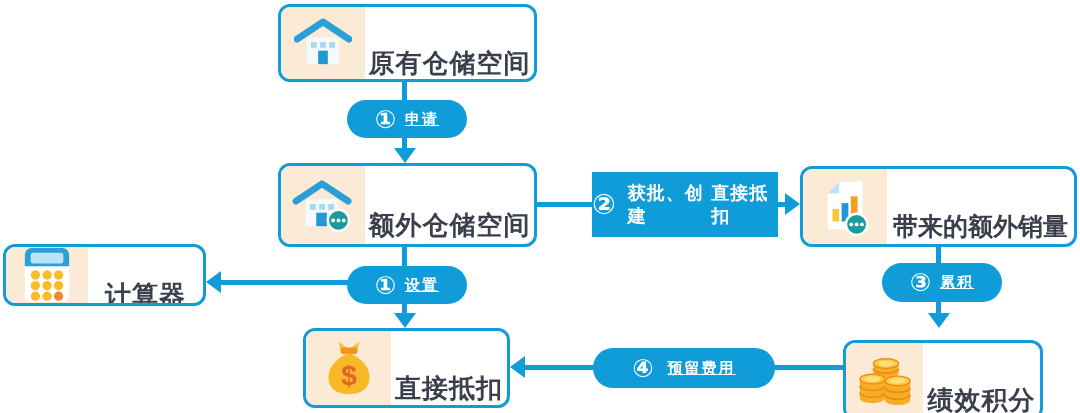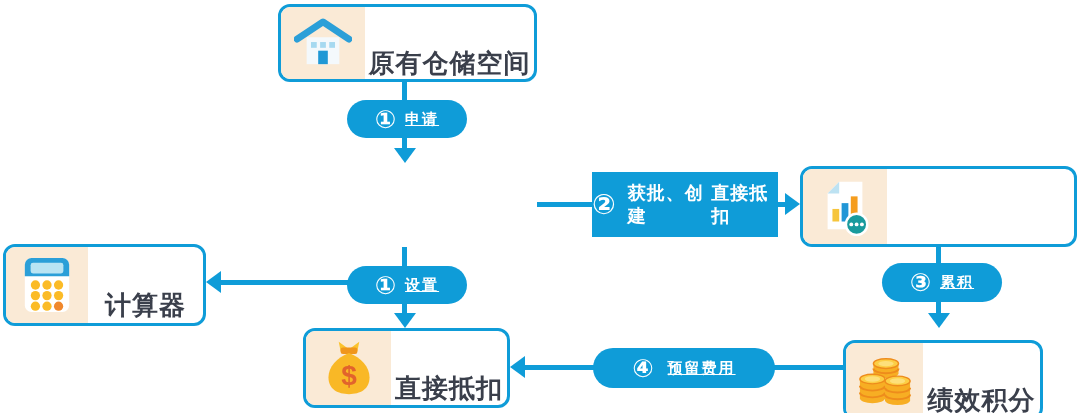--- a/index.html
+++ b/index.html
@@ -66,35 +66,53 @@
         <rect x="17.5" y="25" width="6" height="6" fill="var(--window)"></rect>
         <rect x="27" y="25" width="6" height="6" fill="var(--window)"></rect>
         <rect x="36.5" y="25" width="6" height="6" fill="var(--window)"></rect>
         <rect x="25" y="34" width="10" height="14" fill="#1F98D5"></rect>
         <polyline points="3,22 30,4 57,22" fill="none" stroke="var(--roof)" stroke-width="7" stroke-linecap="round" stroke-linejoin="round"></polyline>
       </svg>
     </div>
     <div class="label-cell">原有仓储空间</div>
   </div>
 
+  <div class="node" style="left:278px;top:163px;width:259px;height:84px">
+    <div class="icon-cell" style="width:84px">
+      <svg width="62" height="54" viewBox="0 0 62 56">
+        <rect x="13" y="22" width="34" height="28" fill="#F4F9FC"></rect>
+        <rect x="17.5" y="27" width="6" height="6" fill="var(--window)"></rect>
+        <rect x="27" y="27" width="6" height="6" fill="var(--window)"></rect>
+        <rect x="36.5" y="27" width="6" height="6" fill="var(--window)"></rect>
+        <rect x="24" y="36" width="11" height="14" fill="#1F98D5"></rect>
+        <polyline points="3,24 30,6 57,24" fill="none" stroke="var(--roof)" stroke-width="7" stroke-linecap="round" stroke-linejoin="round"></polyline>
+        <circle cx="47" cy="44" r="11" fill="var(--teal)" stroke="#FFFFFF" stroke-width="2.5"></circle>
+        <circle cx="41.5" cy="44" r="2" fill="#fff"></circle>
+          <circle cx="47" cy="44" r="2" fill="#fff"></circle>
+          <circle cx="52.5" cy="44" r="2" fill="#fff"></circle>
+      </svg>
+    </div>
+    <div class="label-cell">额外仓储空间</div>
+  </div>
 
   <div class="node" style="left:800px;top:166px;width:277px;height:81px">
     <div class="icon-cell" style="width:84px">
       <svg width="58" height="58" viewBox="0 0 60 58">
         <polygon points="24,3 48,3 48,52 12,52 12,15" fill="#FFFFFF"></polygon>
         <polygon points="12,15 24,3 24,15" fill="#BDE2F2"></polygon>
         <rect x="17" y="31" width="7" height="13" fill="var(--bar-yellow)"></rect>
         <rect x="26.5" y="25" width="7" height="19" fill="var(--bar-blue)"></rect>
         <rect x="36" y="18" width="7" height="26" fill="var(--bar-orange)"></rect>
         <circle cx="42" cy="47" r="11" fill="var(--teal)" stroke="#FFFFFF" stroke-width="2.5"></circle>
         <circle cx="36.5" cy="47" r="2" fill="#fff"></circle>
           <circle cx="42" cy="47" r="2" fill="#fff"></circle>
           <circle cx="47.5" cy="47" r="2" fill="#fff"></circle>
       </svg>
     </div>
+    <div class="label-cell small">带来的额外销量</div>
   </div>
 
   <div class="node" style="left:843px;top:340px;width:200px;height:80px">
     <div class="icon-cell" style="width:77px">
       <svg width="58" height="56" viewBox="0 0 60 58">
 
         <path d="M18 12 L18 22 A13 5 0 0 0 44 22 L44 12 Z" fill="#F7AE23"></path>
         <path d="M18 17 A13 5 0 0 0 44 17" fill="none" stroke="var(--orange)" stroke-width="2"></path>
         <ellipse cx="31" cy="12" rx="13" ry="5" fill="var(--gold-light)" stroke="var(--orange)" stroke-width="1.5"></ellipse>
         <ellipse cx="31" cy="12" rx="8" ry="2.8" fill="#FDE07A"></ellipse>
@@ -120,21 +138,21 @@
       <svg width="56" height="58" viewBox="0 0 60 62">
         <polygon points="19,3 30,11 41,3 39,13 21,13" fill="#FBC32D"></polygon>
         <rect x="21" y="9" width="18" height="7" rx="2.5" fill="#F0961C"></rect>
         <path d="M30 15 C 17 20 8 30 8 41 C 8 54 18 59 30 59 C 42 59 52 54 52 41 C 52 30 43 20 30 15 Z" fill="var(--gold)"></path>
         <text x="30" y="49" text-anchor="middle" font-family="'Liberation Sans','DejaVu Sans',sans-serif" font-size="30" font-weight="bold" fill="var(--dollar)">$</text>
       </svg>
     </div>
     <div class="label-cell">直接抵扣</div>
   </div>
 
-  <div class="node" style="left:3px;top:244px;width:203px;height:82px">
+  <div class="node" style="left:3px;top:244px;width:203px;height:62px">
     <div class="icon-cell" style="width:82px">
       <svg width="54" height="60" viewBox="0 0 56 62">
         <rect x="5" y="3" width="46" height="56" rx="7" fill="#FFFFFF"></rect>
         <path d="M5 22 L5 10 A7 7 0 0 1 12 3 L44 3 A7 7 0 0 1 51 10 L51 22 Z" fill="var(--roof)"></path>
         <rect x="11" y="8" width="34" height="11" rx="2.5" fill="var(--screen)"></rect>
         <circle cx="16" cy="31" r="4.8" fill="#FBBB26"></circle>
           <circle cx="28" cy="31" r="4.8" fill="#FBBB26"></circle>
           <circle cx="40" cy="31" r="4.8" fill="#FBBB26"></circle>
         <circle cx="16" cy="42" r="4.8" fill="#FBBB26"></circle>
           <circle cx="28" cy="42" r="4.8" fill="#FBBB26"></circle>

